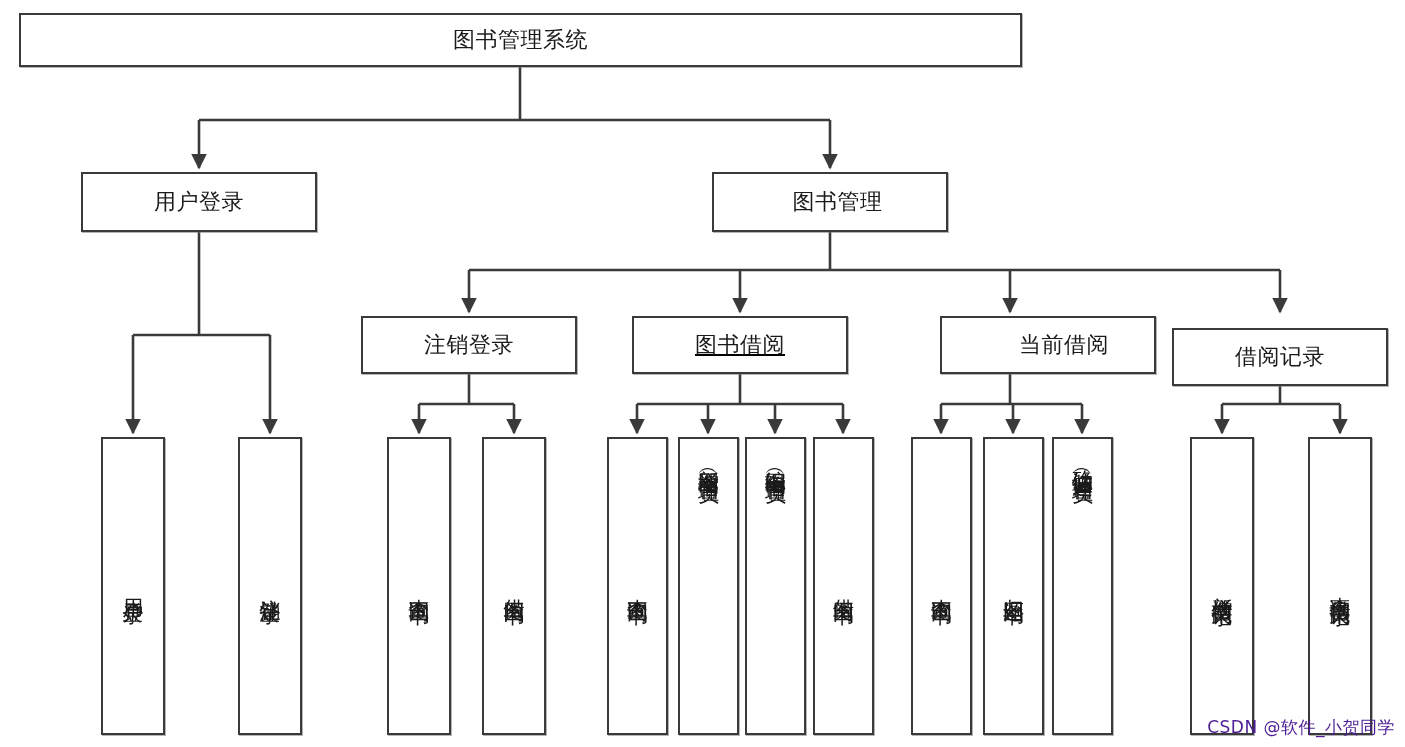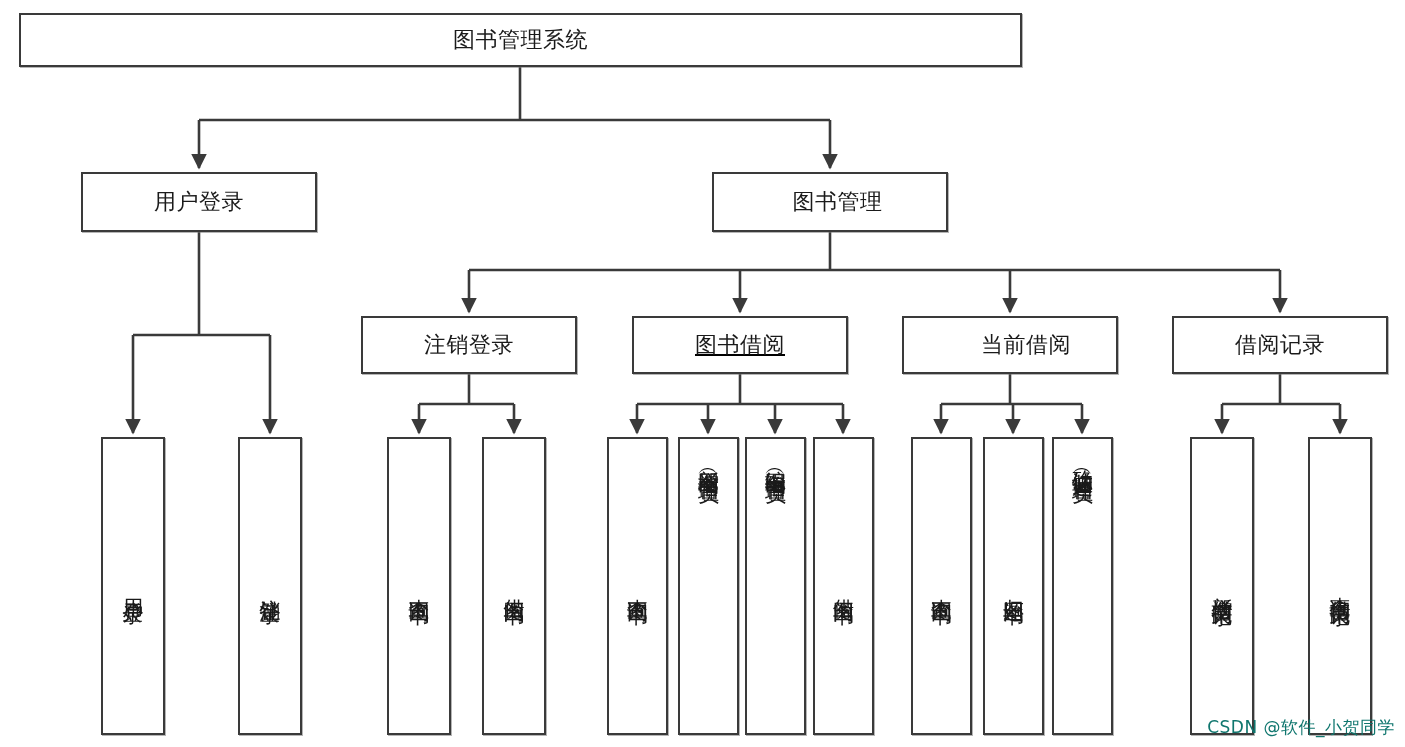--- a/index.html
+++ b/index.html
@@ -62,21 +62,21 @@
   }
   .node.vert.centered {
     align-items: center;
     padding-top: 0;
   }
   .watermark {
     position: absolute;
     right: 10px;
     bottom: 8px;
     font-size: 17px;
-    color: #0f766e;
+    color: #4c1d95;
     letter-spacing: 0.5px;
     white-space: nowrap;
   }
 </style>
 </head>
 <body>
 
 <div id="diagram-root">
 
   <svg class="edges" viewBox="0 0 1405 747" xmlns="http://www.w3.org/2000/svg">
@@ -139,24 +139,24 @@
   <div class="node horiz" style="left:712px; top:172px; width:236px; height:60px;padding-left:15px;">
     <span class="label">图书管理</span>
   </div>
 
   <div class="node horiz" style="left:361px; top:316px; width:216px; height:58px;">
     <span class="label">注销登录</span>
   </div>
   <div class="node horiz" style="left:632px; top:316px; width:216px; height:58px;text-decoration:underline;">
     <span class="label">图书借阅</span>
   </div>
-  <div class="node horiz" style="left:902px; top:316px; width:216px; height:58px;padding-left:32px;">
+  <div class="node horiz" style="left:940px; top:316px; width:216px; height:58px;padding-left:32px;">
     <span class="label">当前借阅</span>
   </div>
-  <div class="node horiz" style="left:1172px; top:316px; width:216px; height:58px;">
+  <div class="node horiz" style="left:1172px; top:328px; width:216px; height:58px;">
     <span class="label">借阅记录</span>
   </div>
 
   <div class="node vert centered" style="left:101px; top:437px; width:64px; height:298px;">
     <span class="label">用户登录</span>
   </div>
   <div class="node vert centered" style="left:238px; top:437px; width:64px; height:298px;">
     <span class="label">注销登录</span>
   </div>
   <div class="node vert centered" style="left:387px; top:437px; width:64px; height:298px;">

